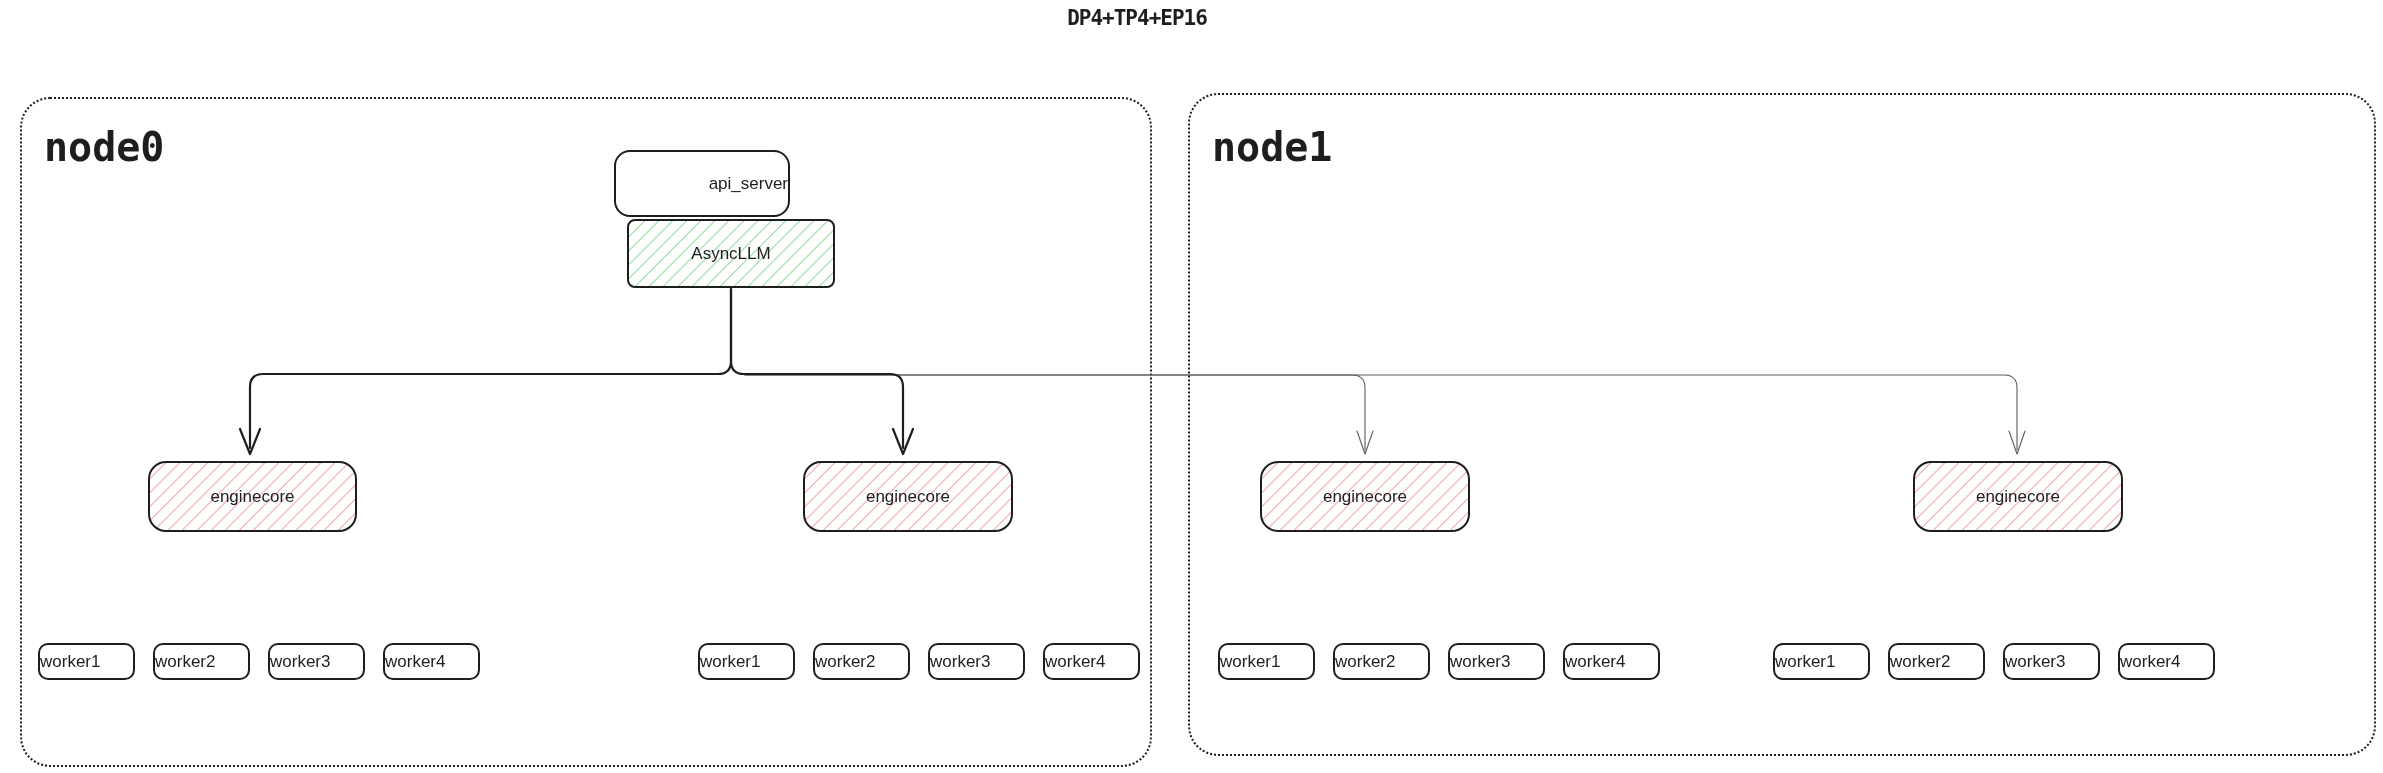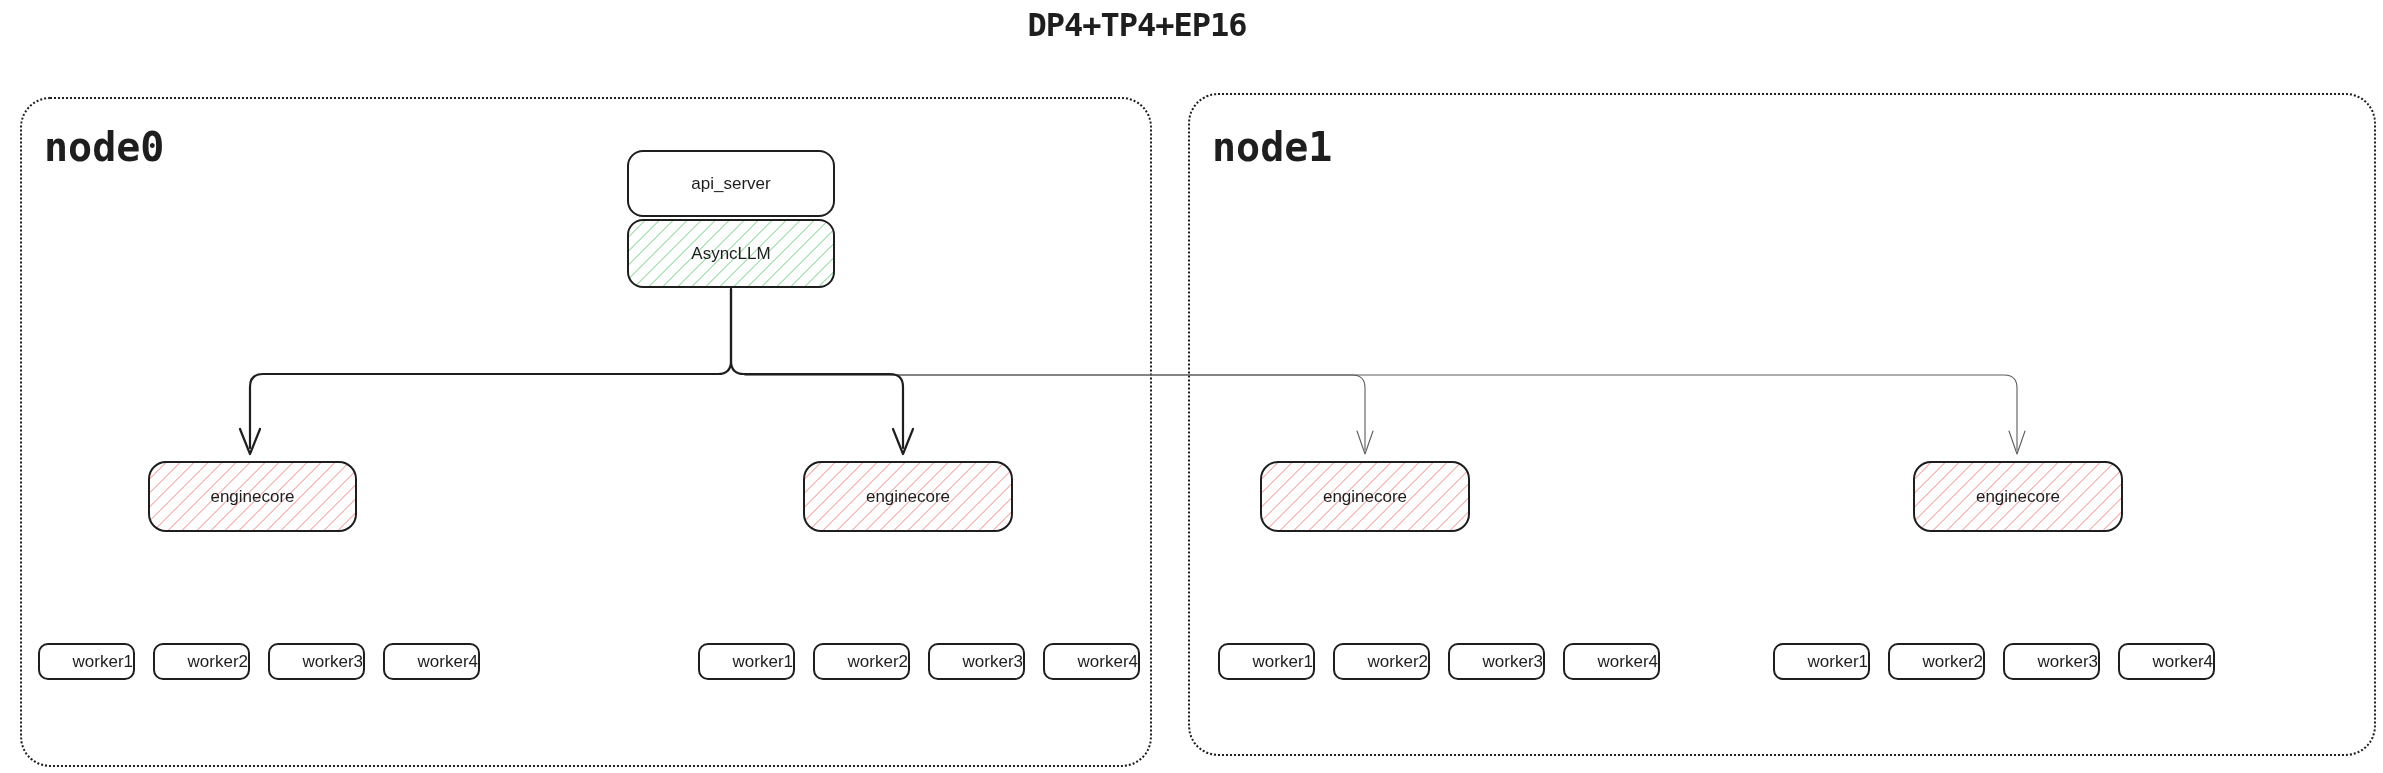--- a/index.html
+++ b/index.html
@@ -14,21 +14,21 @@
     background:var(--background);
     font-family:"Liberation Sans",sans-serif;
     color:var(--stroke);
     overflow:hidden;
   }
   .diagram-title{
     position:absolute;
     left:937px;top:6px;width:400px;
     text-align:center;
     font-family:"DejaVu Sans Mono",monospace;
-    font-size:32px;font-weight:600;
+    font-size:21px;font-weight:600;
     letter-spacing:-1px;
   }
   .node-container{
     position:absolute;
     border:2.4px dotted var(--stroke);
     border-radius:30px;
     background:transparent;
   }
   .node-label{
     position:absolute;
@@ -56,21 +56,21 @@
       rgba(224,49,49,0.30) 0px, rgba(224,49,49,0.30) 1.4px,
       transparent 1.4px, transparent 10px);
     align-items:center;
   }
   .worker{
     position:absolute;
     width:97px;height:37px;
     border:2px solid var(--stroke);
     border-radius:10px;
     background:#fff;
-    display:flex;align-items:center;justify-content:flex-end;
+    display:flex;align-items:center;justify-content:flex-start;
     font-size:17px;
     box-sizing:border-box;
     top:643px;
   }
   #arrow-layer{
     position:absolute;left:0;top:0;width:2383px;height:773px;
     pointer-events:none;
   }
   .arrow-thick{stroke:var(--stroke);stroke-width:2.2;fill:none;stroke-linecap:round;stroke-linejoin:round;}
   .arrow-thin{stroke:var(--thin-arrow);stroke-width:1.1;fill:none;stroke-linecap:round;stroke-linejoin:round;}
@@ -102,24 +102,24 @@
     <g>
       <path class="arrow-thick" d="M731,289 L731,361 Q731,374 718,374 L263,374 Q250,374 250,387 L250,448"></path>
       <path class="arrow-thick" d="M240,429 L250,454 L260,429"></path>
     </g>
     <g>
       <path class="arrow-thick" d="M731,289 L731,361 Q731,374 744,374 L890,374 Q903,374 903,387 L903,448"></path>
       <path class="arrow-thick" d="M893,429 L903,454 L913,429"></path>
     </g>
   </svg>
 
-  <div class="box" style="left:627px;top:150px;width:208px;height:67px;">
+  <div class="box" style="left:614px;top:150px;width:176px;height:67px;justify-content:flex-end;">
     <span>api_server</span>
   </div>
-  <div class="box hatch-green" style="left:627px;top:219px;width:208px;height:69px;">
+  <div class="box hatch-green" style="left:627px;top:219px;width:208px;height:69px;border-radius:8px;">
     <span>AsyncLLM</span>
   </div>
 
   <div class="box hatch-red" style="left:148px;top:461px;width:209px;height:71px;border-radius:18px;">
     <span>enginecore</span>
   </div>
   <div class="box hatch-red" style="left:803px;top:461px;width:210px;height:71px;border-radius:18px;">
     <span>enginecore</span>
   </div>
   <div class="box hatch-red" style="left:1260px;top:461px;width:210px;height:71px;border-radius:18px;">

